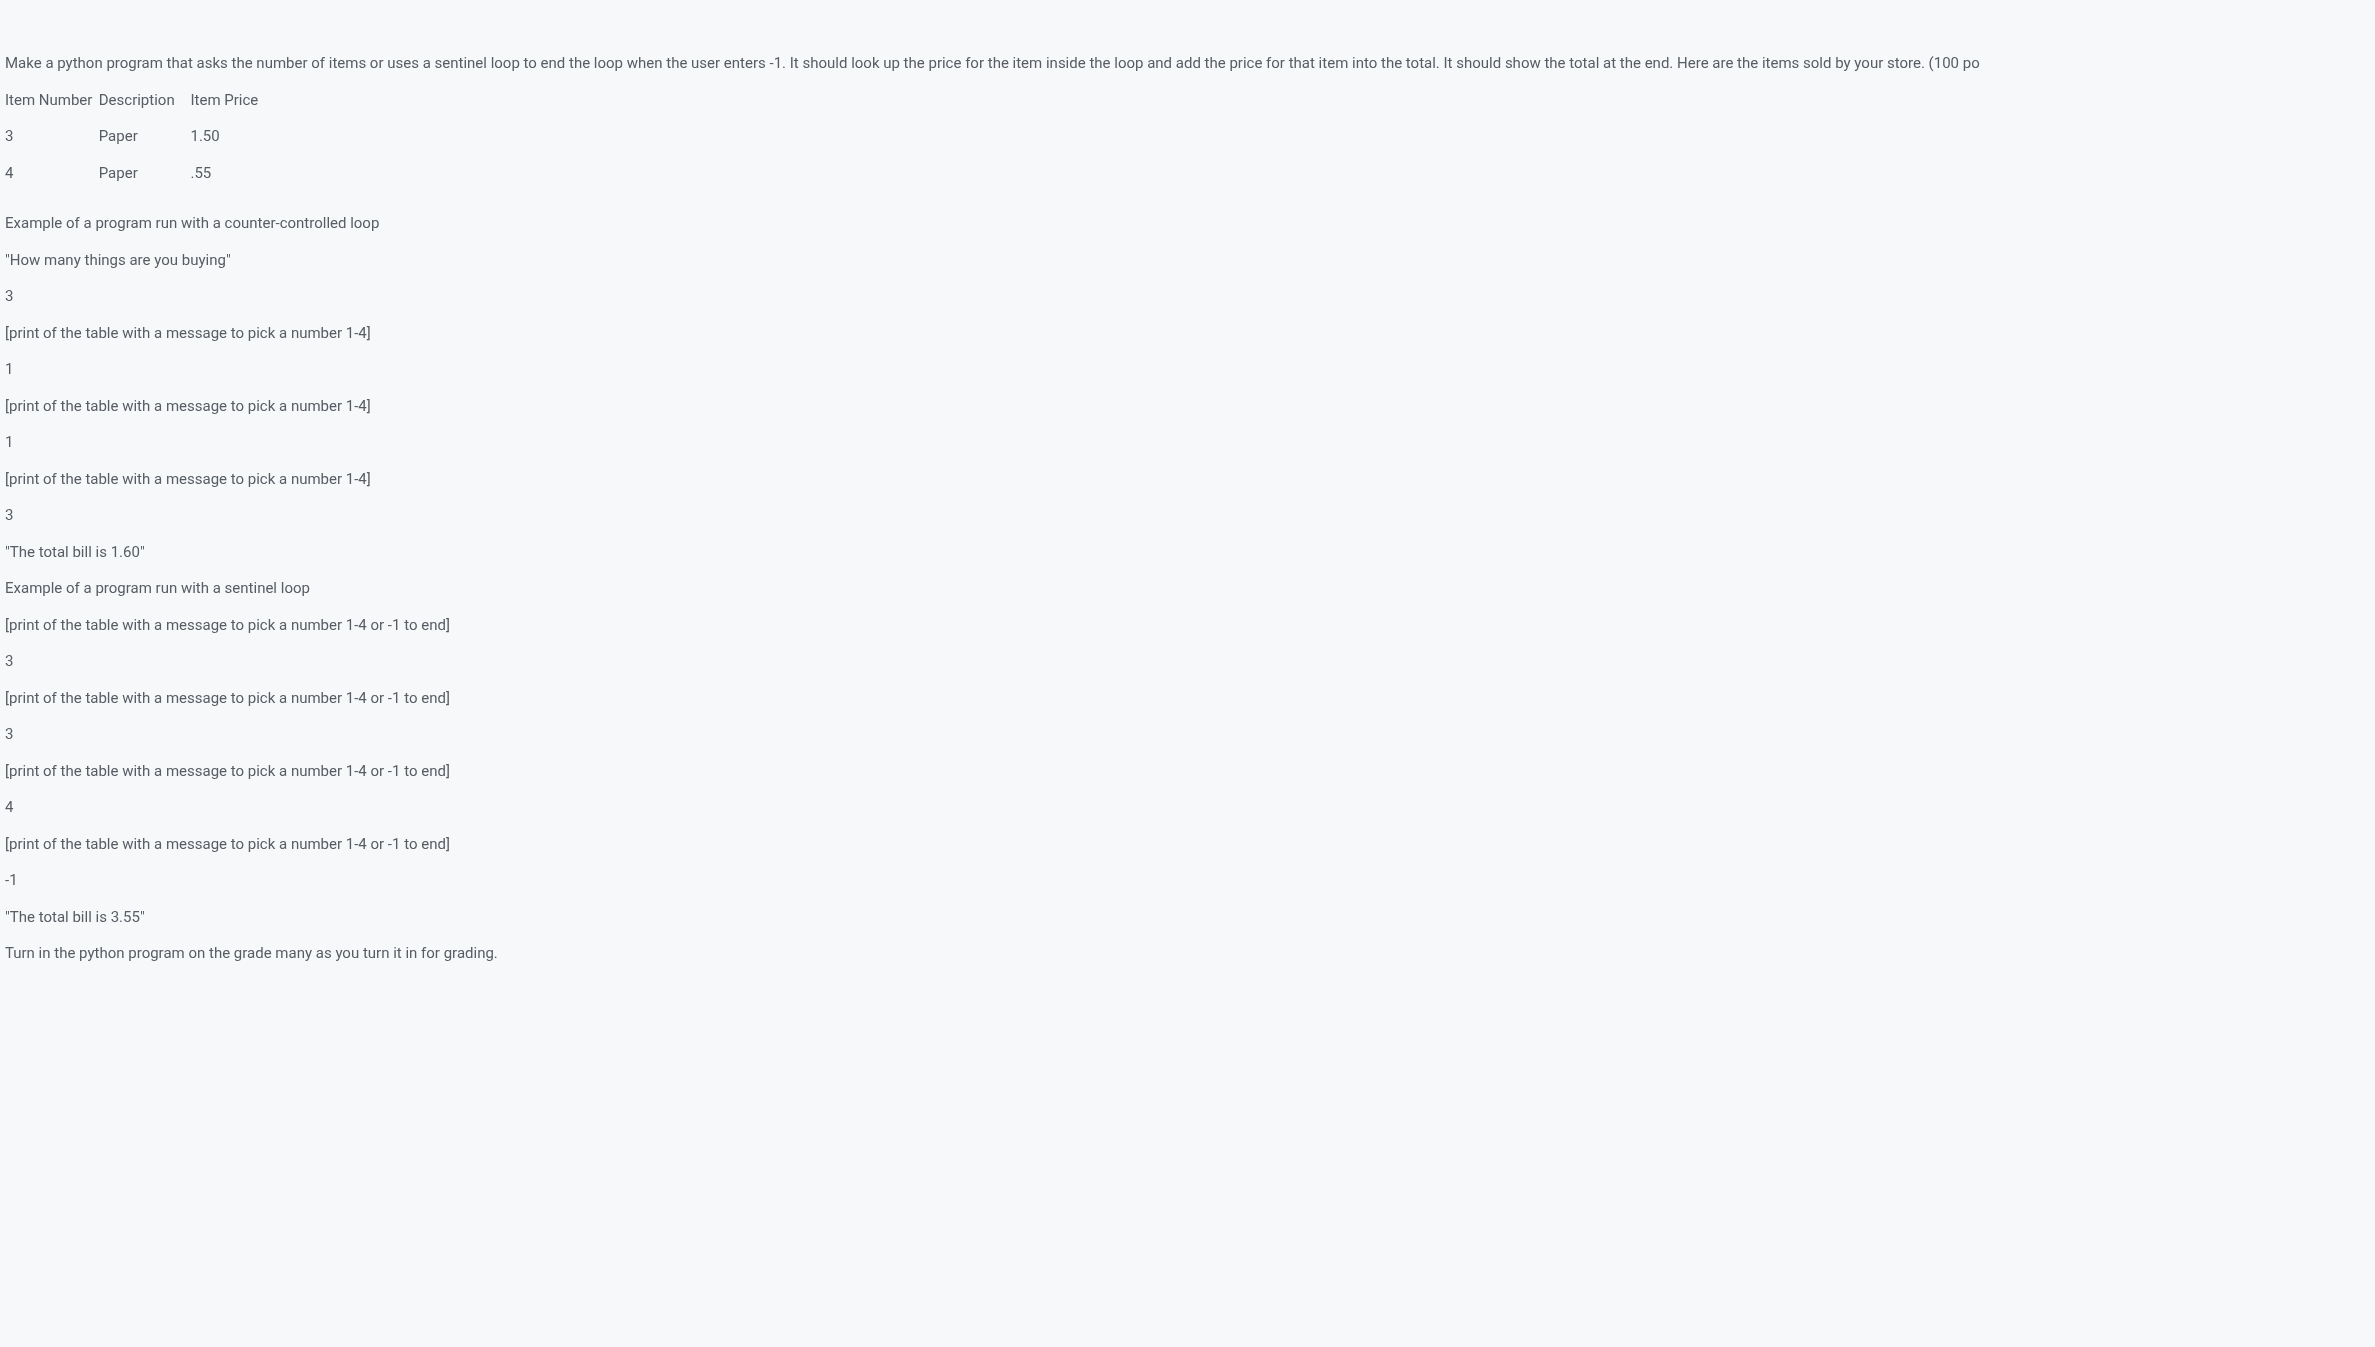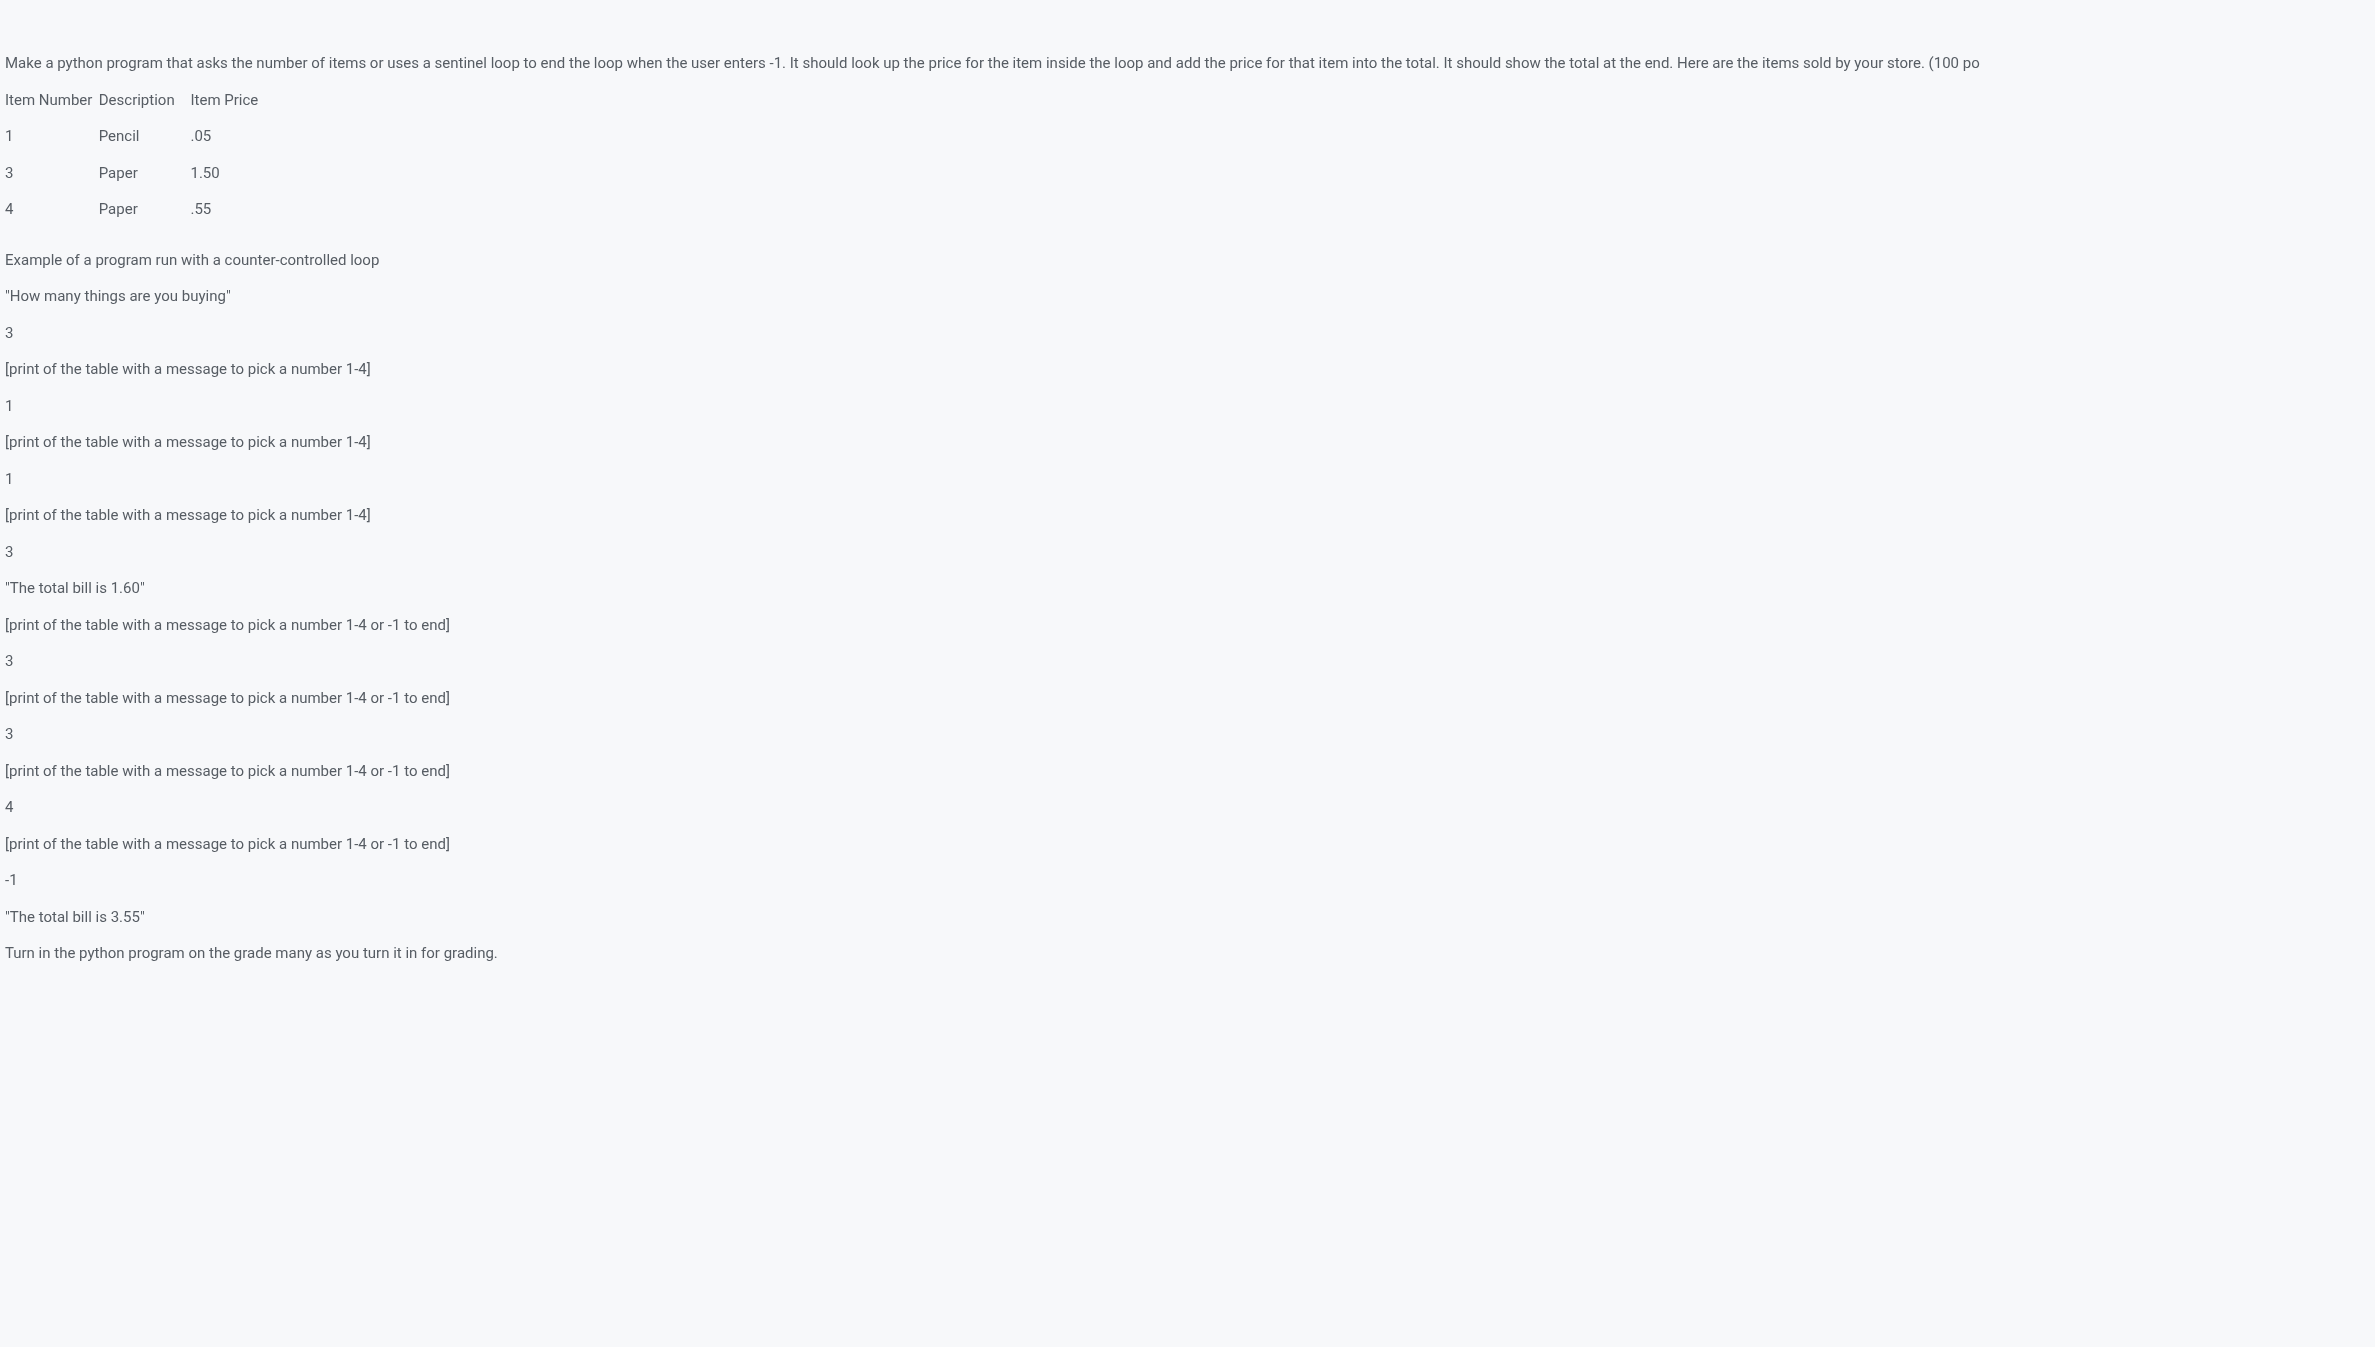--- a/index.html
+++ b/index.html
@@ -63,25 +63,20 @@
 
 <div class="content">
   <p class="intro">Make a python program that asks the number of items or uses a sentinel loop to end the loop when the user enters -1. It should look up the price for the item inside the loop and add the price for that item into the total. It should show the total at the end. Here are the items sold by your store. (100 po</p>
 
   <p class="table-row">
     <span class="col-num-header">Item Number</span>
     <span class="col-desc-header">Description</span>
     <span class="col-price-header">Item Price</span>
   </p>
 
-  <p class="table-row">
-    <span class="col-num">1</span>
-    <span class="col-desc">Pencil</span>
-    <span class="col-price">.05</span>
-  </p>
 
 
   <p class="table-row">
     <span class="col-num">3</span>
     <span class="col-desc">Paper</span>
     <span class="col-price">1.50</span>
   </p>
 
   <p class="table-row">
     <span class="col-num">4</span>
@@ -95,20 +90,21 @@
   <p>"How many things are you buying"</p>
   <p>3</p>
   <p>[print of the table with a message to pick a number 1-4]</p>
   <p>1</p>
   <p>[print of the table with a message to pick a number 1-4]</p>
   <p>1</p>
   <p>[print of the table with a message to pick a number 1-4]</p>
   <p>3</p>
   <p>"The total bill is 1.60"</p>
 
+  <p>Example of a program run with a sentinel loop</p>
   <p>[print of the table with a message to pick a number 1-4 or -1 to end]</p>
   <p>3</p>
   <p>[print of the table with a message to pick a number 1-4 or -1 to end]</p>
   <p>3</p>
   <p>[print of the table with a message to pick a number 1-4 or -1 to end]</p>
   <p>4</p>
   <p>[print of the table with a message to pick a number 1-4 or -1 to end]</p>
   <p>-1</p>
   <p>"The total bill is 3.55"</p>
 

